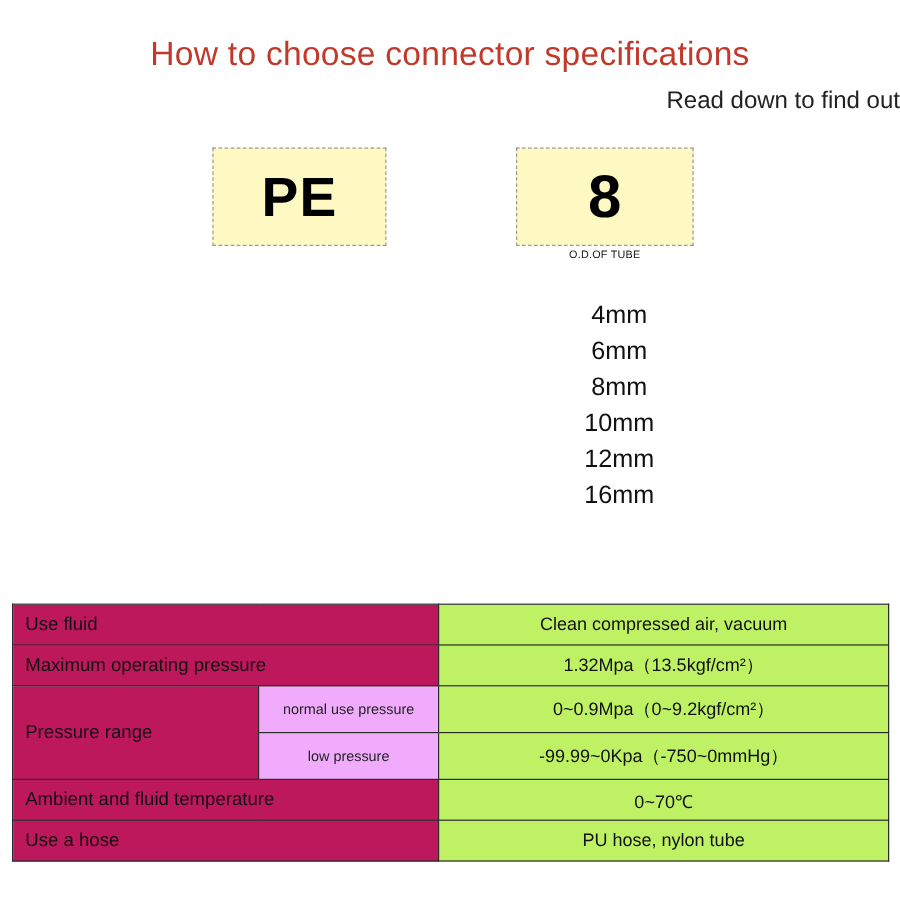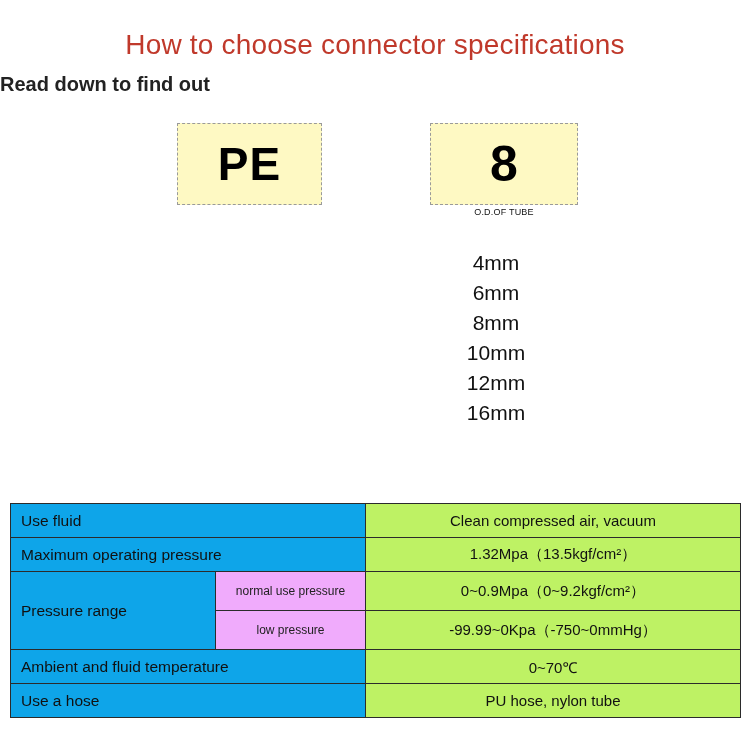--- a/index.html
+++ b/index.html
@@ -26,24 +26,24 @@
     text-align: center;
     color: #c0392b;
     font-size: 28px;
     font-weight: 400;
     letter-spacing: 0.2px;
     margin: 0;
     padding-top: 30px;
     line-height: 1.1;
   }
   .subtitle {
-    text-align: left;
+    text-align: right;
     color: #222222;
     font-size: 20px;
-    font-weight: 700;
+    font-weight: 400;
     margin: 0;
     padding-top: 12px;
     line-height: 1.1;
   }
 
   
   .boxes {
     position: relative;
     height: 125px;
     margin-top: 28px;
@@ -89,21 +89,21 @@
     width: 148px;
     text-align: center;
     font-size: 9px;
     color: #111111;
     letter-spacing: 0.2px;
   }
 
   
   .options {
     position: absolute;
-    left: 422px;
+    left: 442px;
     top: 248px;
     width: 148px;
     text-align: center;
   }
   .options div {
     font-size: 21px;
     color: #111111;
     line-height: 30px;
   }
 
@@ -117,21 +117,21 @@
     table-layout: fixed;
     font-size: 15px;
   }
   .spec-table td {
     border: 1px solid #2b2b2b;
     padding: 0 10px;
     vertical-align: middle;
     height: 33px;
   }
   .spec-table td.label {
-    background: #0ea5e9;
+    background: #be185d;
     text-align: left;
     font-size: 15.5px;
     color: #111111;
   }
   .spec-table td.sub {
     background: #f0abfc;
     text-align: center;
     font-size: 12px;
     color: #222222;
   }

